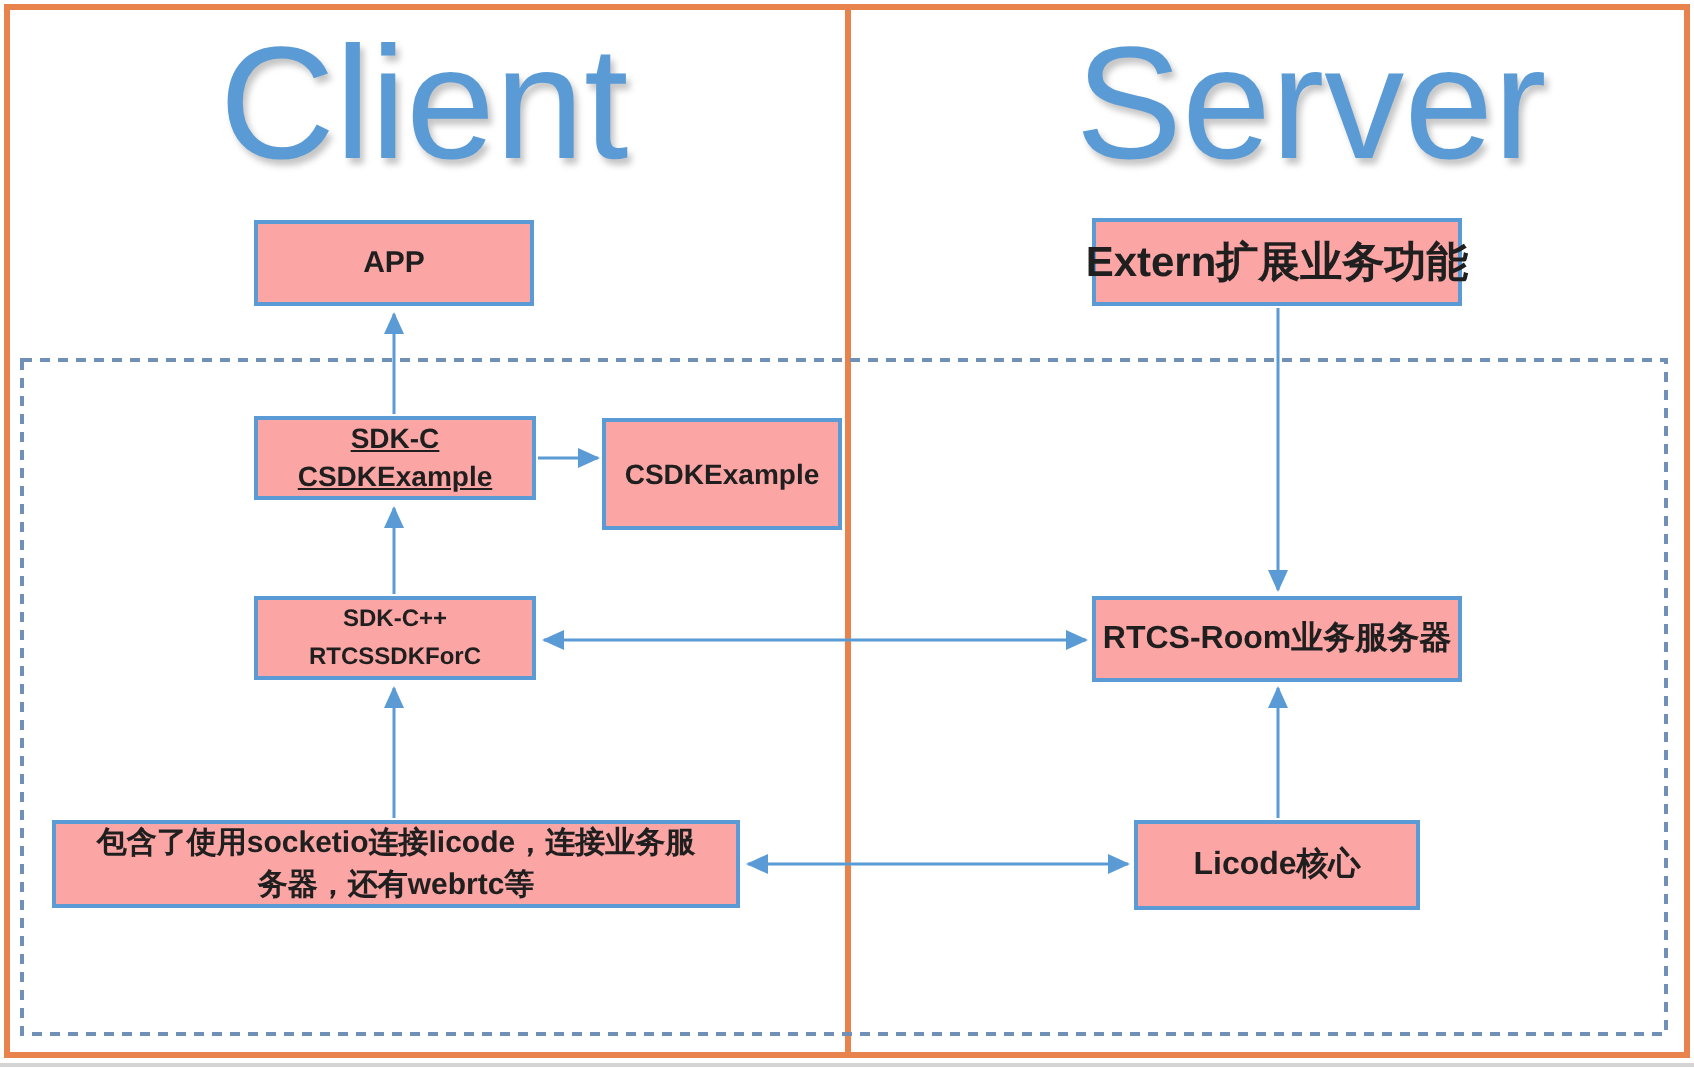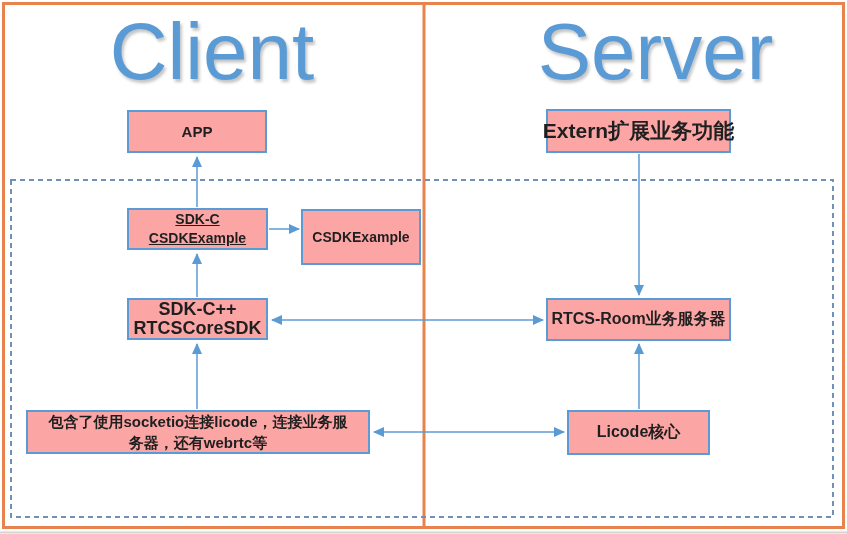--- a/index.html
+++ b/index.html
@@ -42,21 +42,21 @@
     justify-content: center;
     align-items: center;
     text-align: center;
     font-weight: bold;
     color: #1f1f1f;
   }
   .node span { display: block; white-space: nowrap; }
   .n-app    { left: 127px; top: 110px; width: 140px; height: 43px; font-size: 15px; }
   .n-sdkc   { left: 127px; top: 208px; width: 141px; height: 42px; font-size: 14px; line-height: 19px; text-decoration: underline; }
   .n-csdk   { left: 301px; top: 209px; width: 120px; height: 56px; font-size: 14px; }
-  .n-sdkcpp { left: 127px; top: 298px; width: 141px; height: 42px; font-size: 18px; line-height: 19px; }
+  .n-sdkcpp { left: 127px; top: 298px; width: 141px; height: 42px; font-size: 12px; line-height: 19px; }
   .n-note   { left: 26px;  top: 410px; width: 344px; height: 44px; font-size: 15px; line-height: 21px; }
   .n-extern { left: 546px; top: 109px; width: 185px; height: 44px; font-size: 21px; }
   .n-rtcs   { left: 546px; top: 298px; width: 185px; height: 43px; font-size: 16px; }
   .n-licode { left: 567px; top: 410px; width: 143px; height: 45px; font-size: 16px; align-items: center; }
 </style>
 </head>
 <body>
 
 <div class="page">
 
@@ -96,21 +96,21 @@
     <span>SDK-C</span>
     <span>CSDKExample</span>
   </div>
 
   <div class="node n-csdk">
     <span>CSDKExample</span>
   </div>
 
   <div class="node n-sdkcpp">
     <span>SDK-C++</span>
-    <span>RTCSCoreSDK</span>
+    <span>RTCSSDKForC</span>
   </div>
 
   <div class="node n-note">
     <span>包含了使用socketio连接licode，连接业务服</span>
     <span>务器，还有webrtc等</span>
   </div>
 
   <div class="node n-extern">
     <span>Extern扩展业务功能</span>
   </div>

